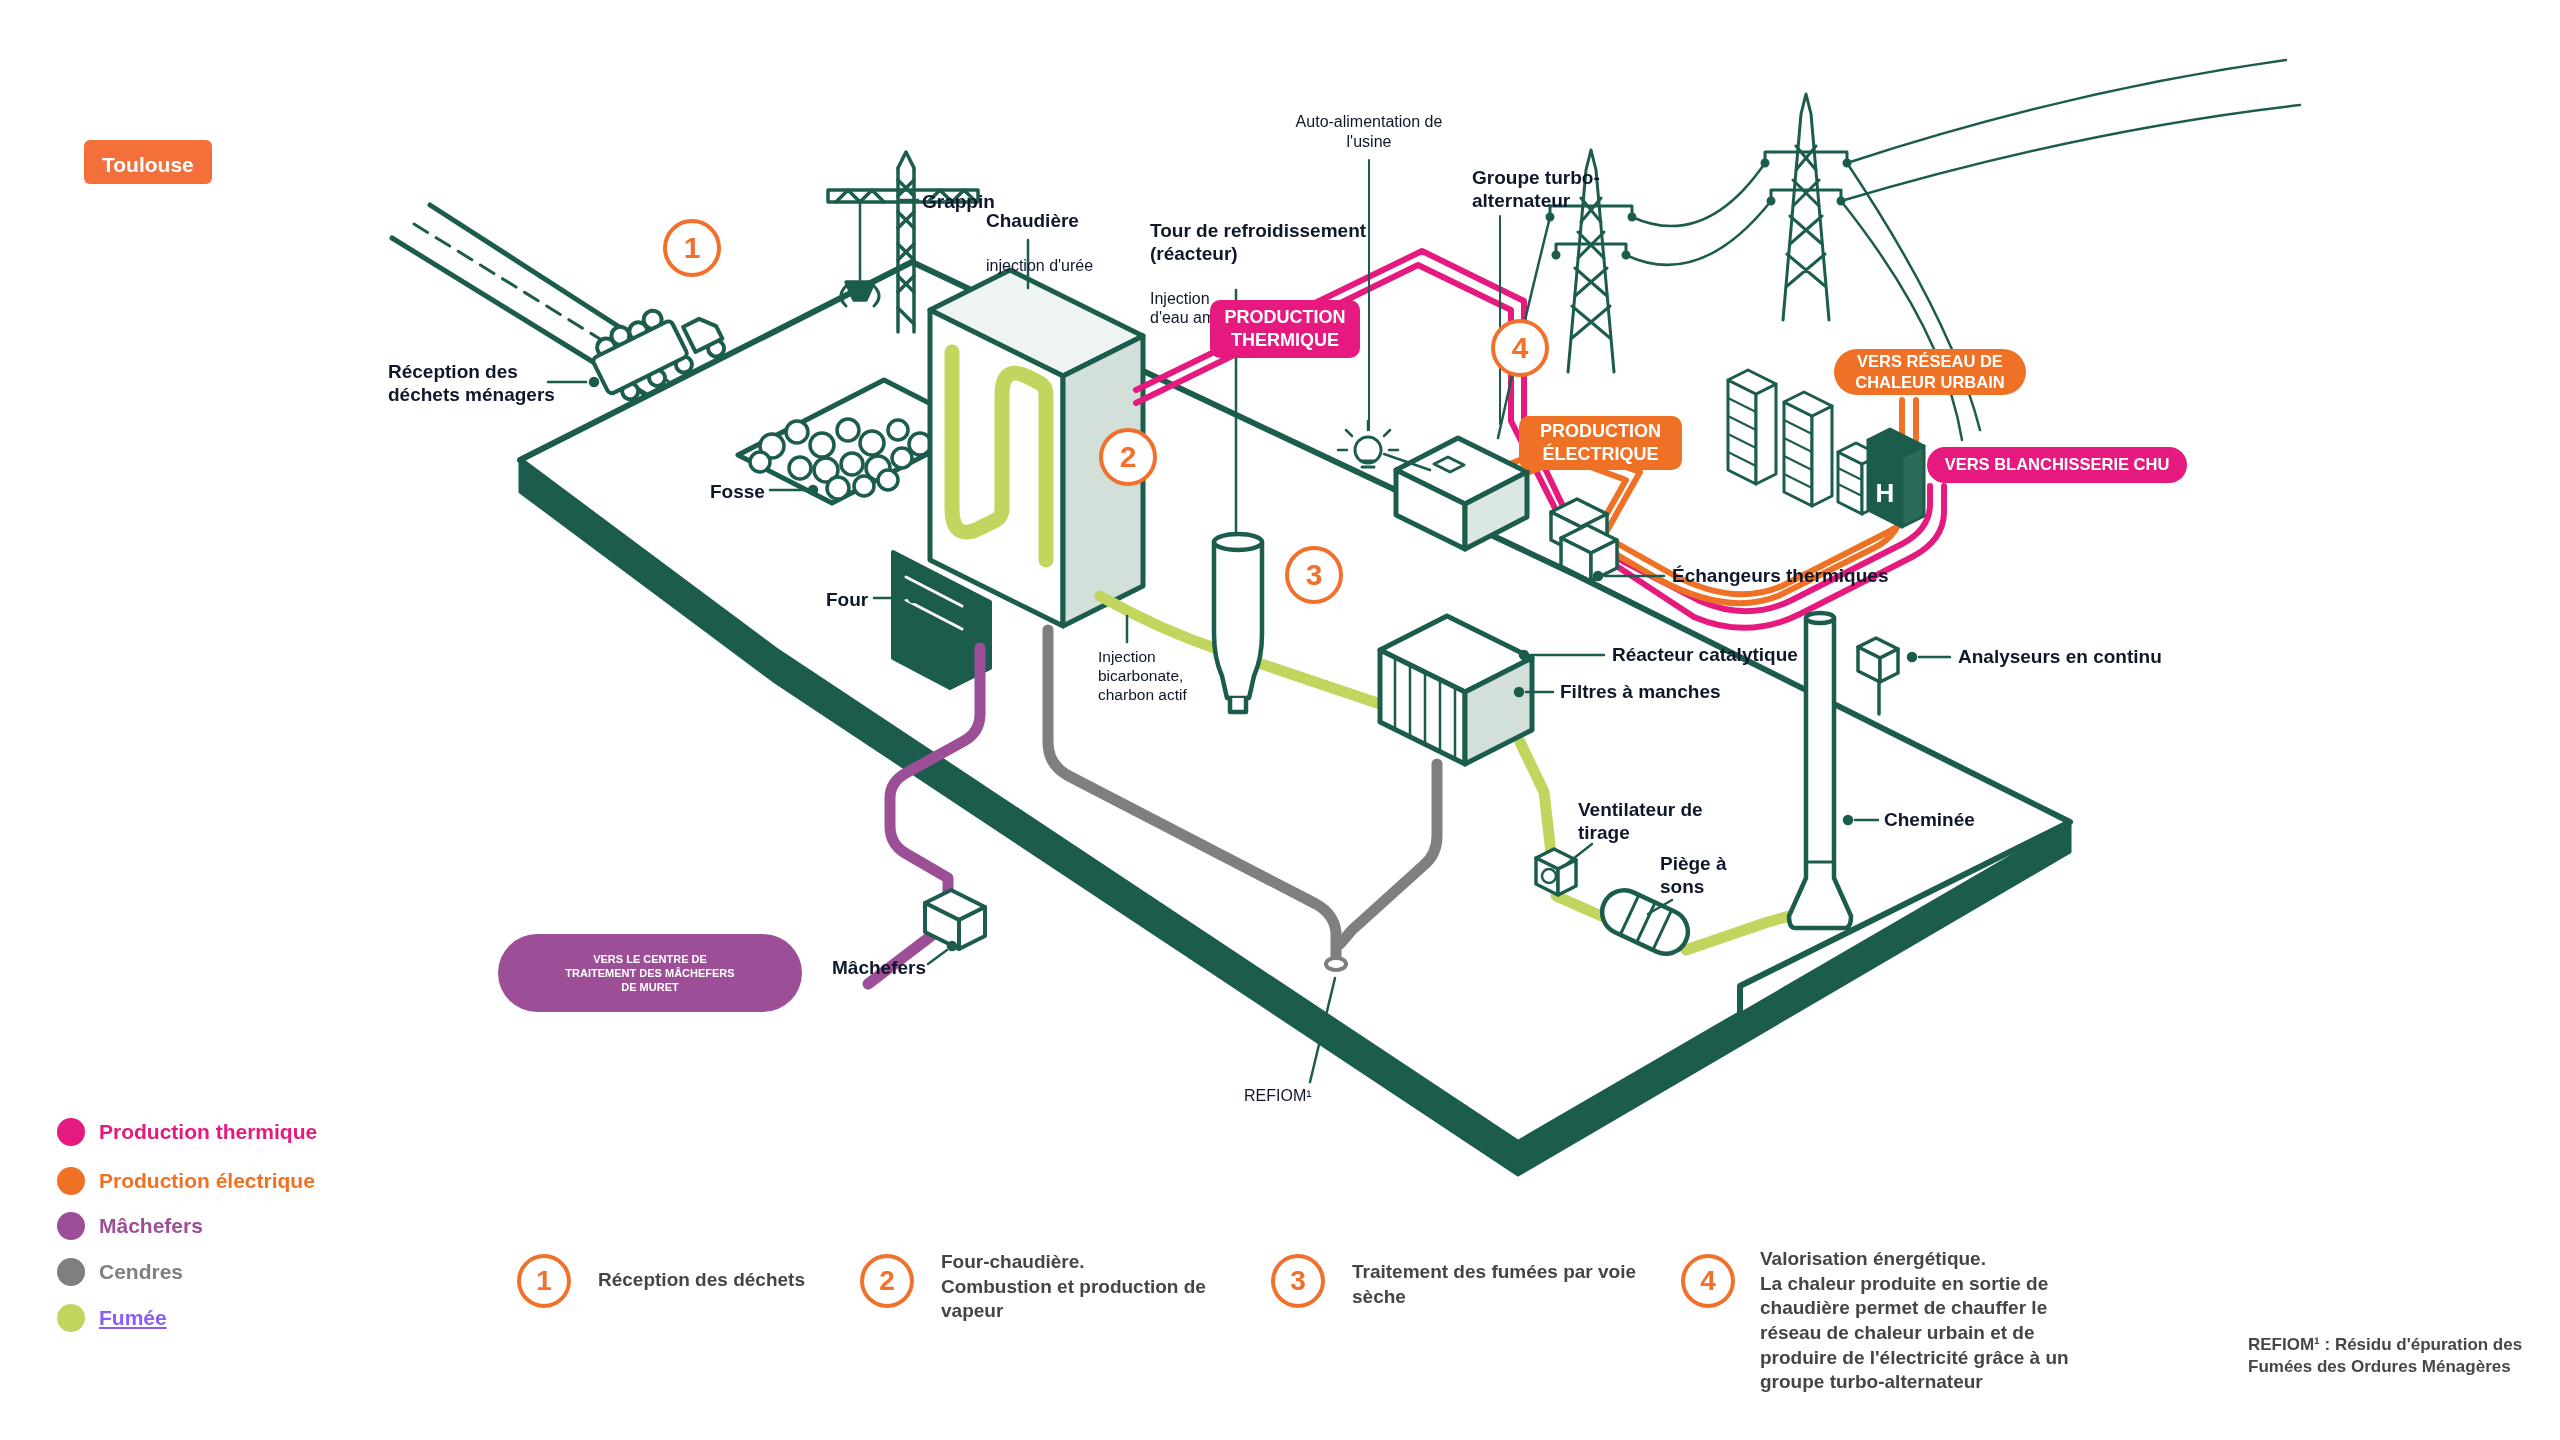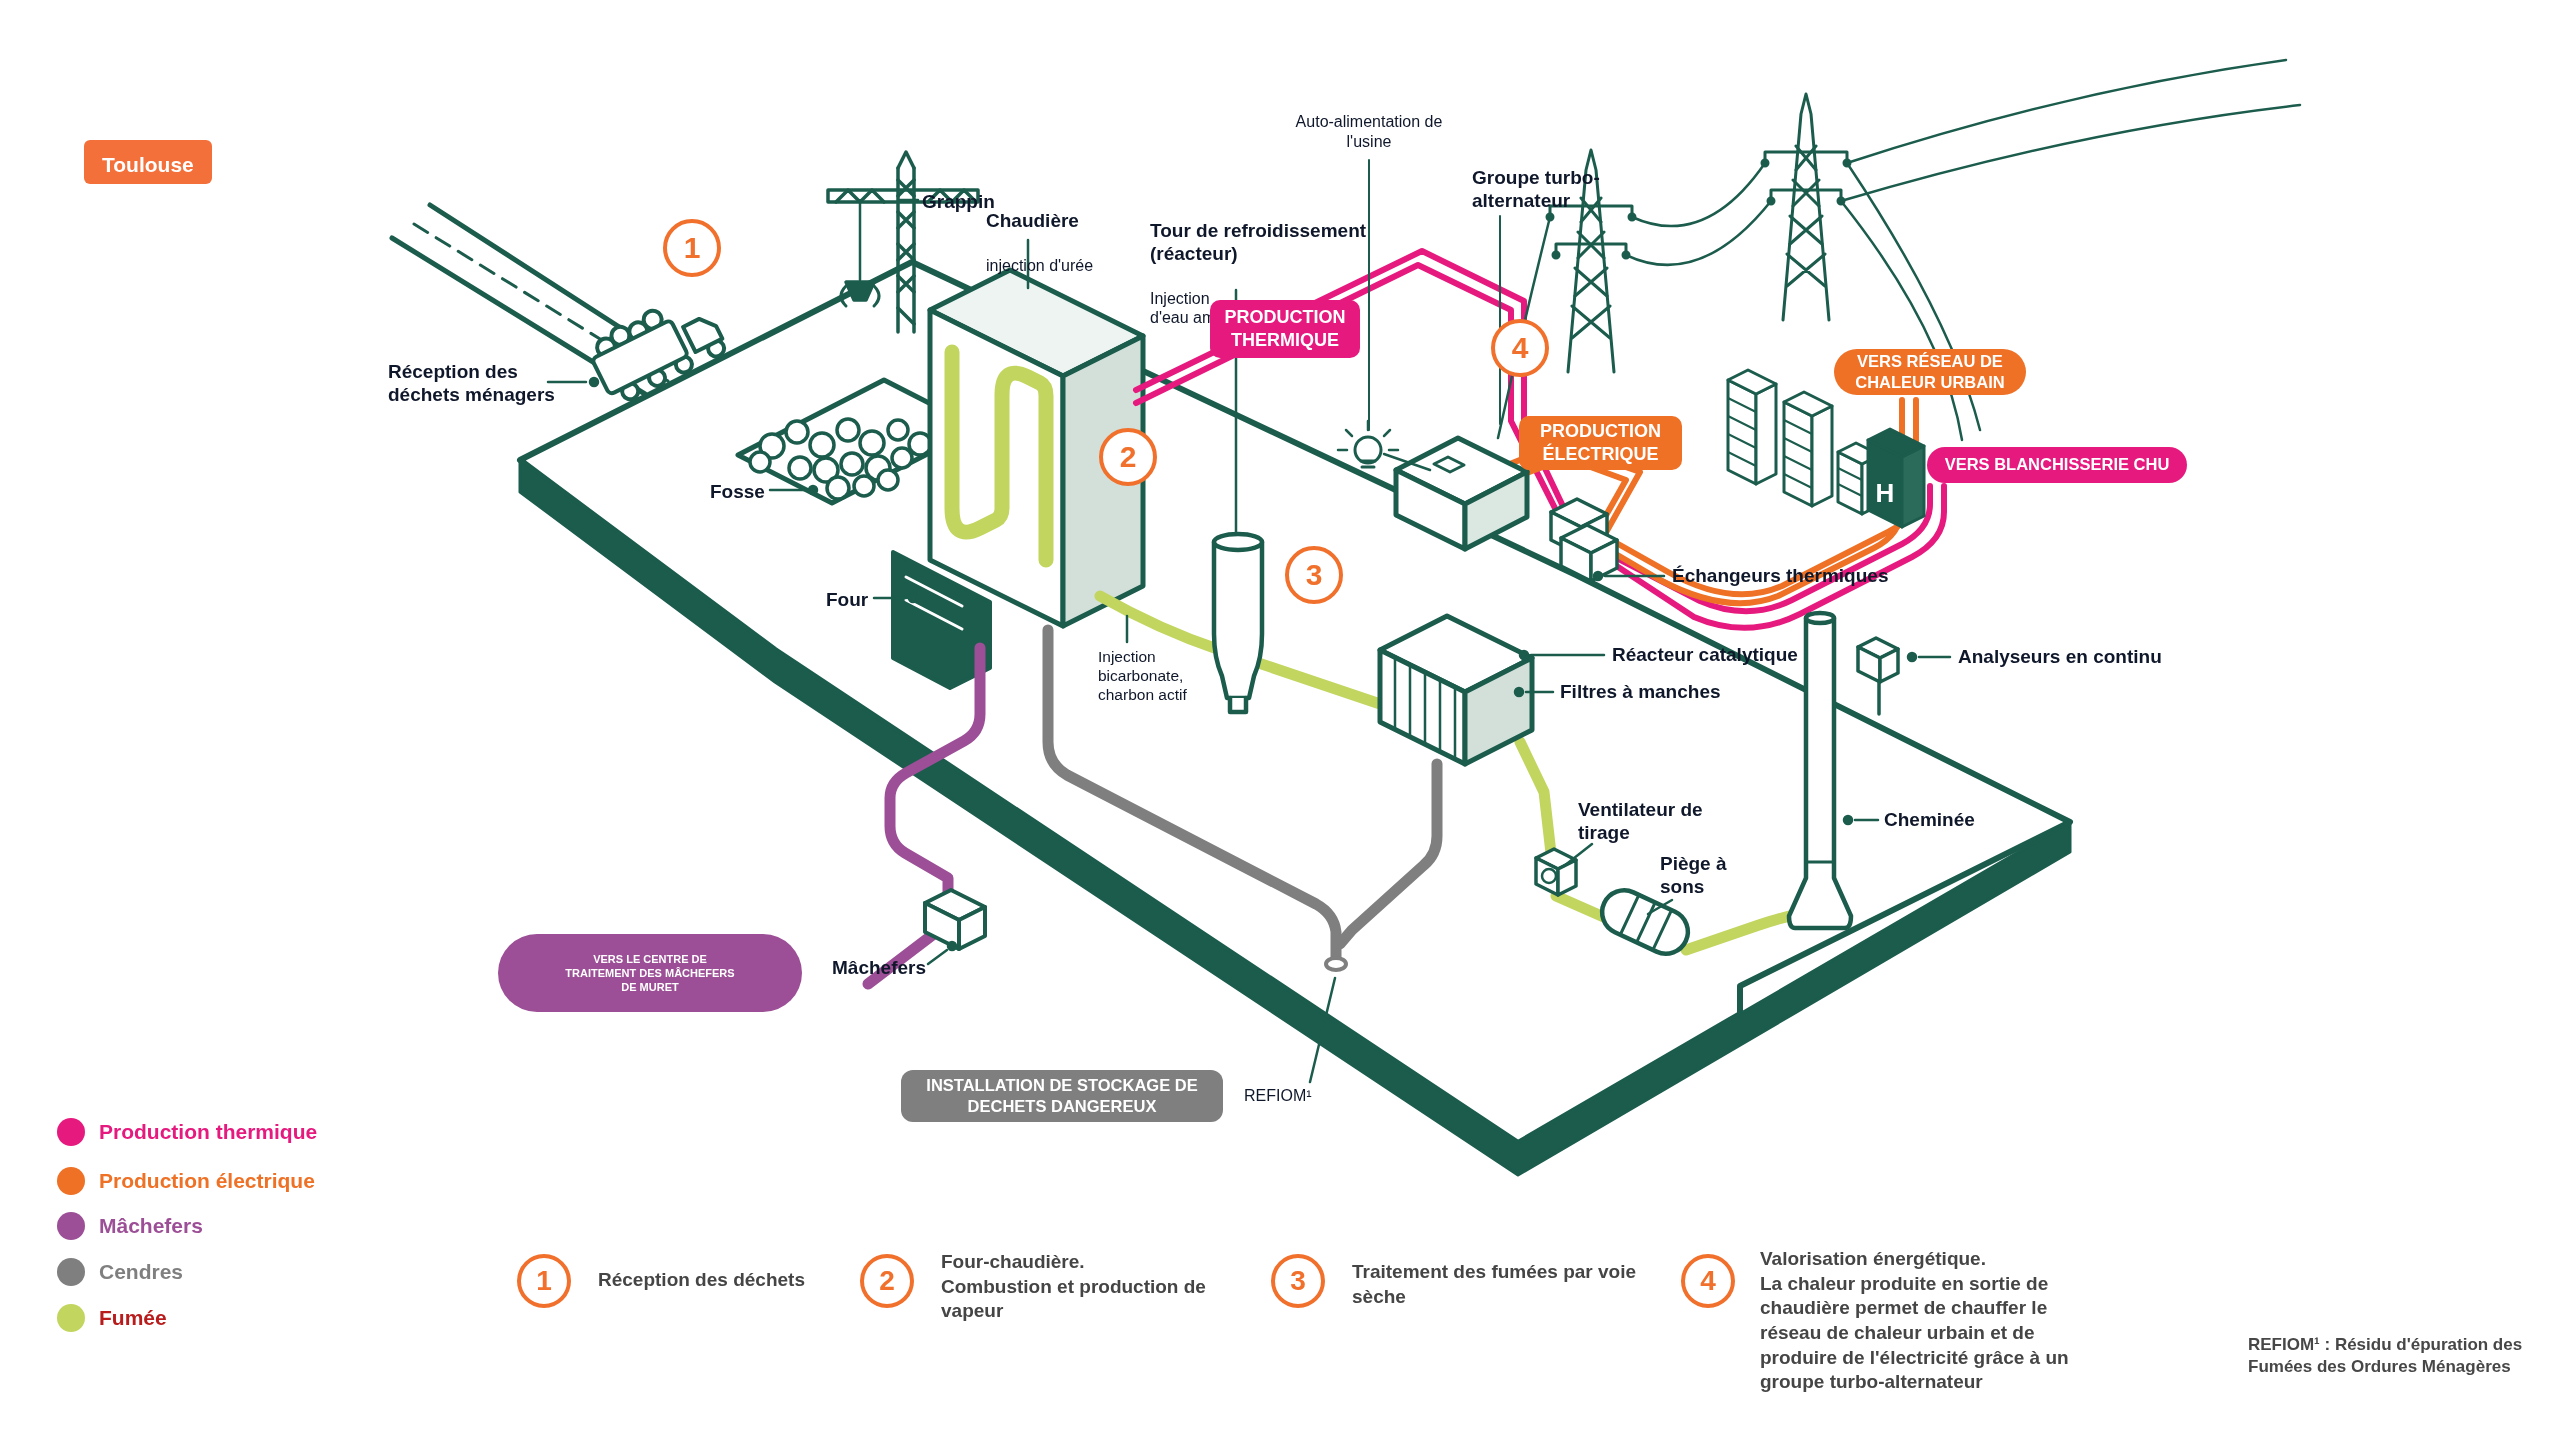--- a/index.html
+++ b/index.html
@@ -329,22 +329,20 @@
   <div class="pill pill-thermique" style="background-color: rgb(230, 25, 126);">PRODUCTION
 THERMIQUE</div>
   <div class="pill pill-electrique" style="background-color: rgb(238, 113, 37);">PRODUCTION
 ÉLECTRIQUE</div>
   <div class="pill pill-reseau" style="background-color: rgb(238, 113, 37);">VERS RÉSEAU DE
 CHALEUR URBAIN</div>
   <div class="pill pill-blanchisserie" style="background-color: rgb(230, 25, 126);">VERS BLANCHISSERIE CHU</div>
   <div class="pill pill-machefers" style="background-color: rgb(156, 79, 150);">VERS LE CENTRE DE
 TRAITEMENT DES MÂCHEFERS
 DE MURET</div>
-  <div class="pill pill-stockage" style="background-color: rgb(127, 127, 127);">INSTALLATION DE STOCKAGE DE
-DECHETS DANGEREUX</div>
 
   <div class="marker" style="left:663px;top:219px">1</div>
   <div class="marker" style="left:1099px;top:428px">2</div>
   <div class="marker" style="left:1285px;top:546px">3</div>
   <div class="marker" style="left:1491px;top:319px">4</div>
 
   <div>
     <div class="legend-row" style="top:1115px">
       <span class="legend-dot" style="background-color: rgb(230, 25, 126);"></span>
       <span class="legend-label" style="color: rgb(230, 25, 126);">Production thermique</span>
@@ -356,21 +354,21 @@
     <div class="legend-row" style="top:1209px">
       <span class="legend-dot" style="background-color: rgb(156, 79, 150);"></span>
       <span class="legend-label" style="color: rgb(156, 79, 150);">Mâchefers</span>
     </div>
     <div class="legend-row" style="top:1255px">
       <span class="legend-dot" style="background-color: rgb(127, 127, 127);"></span>
       <span class="legend-label" style="color: rgb(127, 127, 127);">Cendres</span>
     </div>
     <div class="legend-row" style="top:1301px">
       <span class="legend-dot" style="background-color: rgb(194, 213, 94);"></span>
-      <span class="legend-label" style="color: #b91c1c;">Fumée</span>
+      <span class="legend-label" style="color: #8b5cf6; text-decoration: underline;">Fumée</span>
     </div>
   </div>
 
   <div>
     <div class="marker small" style="left:517px;top:1254px">1</div>
     <div class="step-text" style="left:598px;top:1268px;width:250px">Réception des déchets</div>
 
     <div class="marker small" style="left:860px;top:1254px">2</div>
     <div class="step-text" style="left:941px;top:1250px;width:275px">Four-chaudière.
 Combustion et production de vapeur</div>

